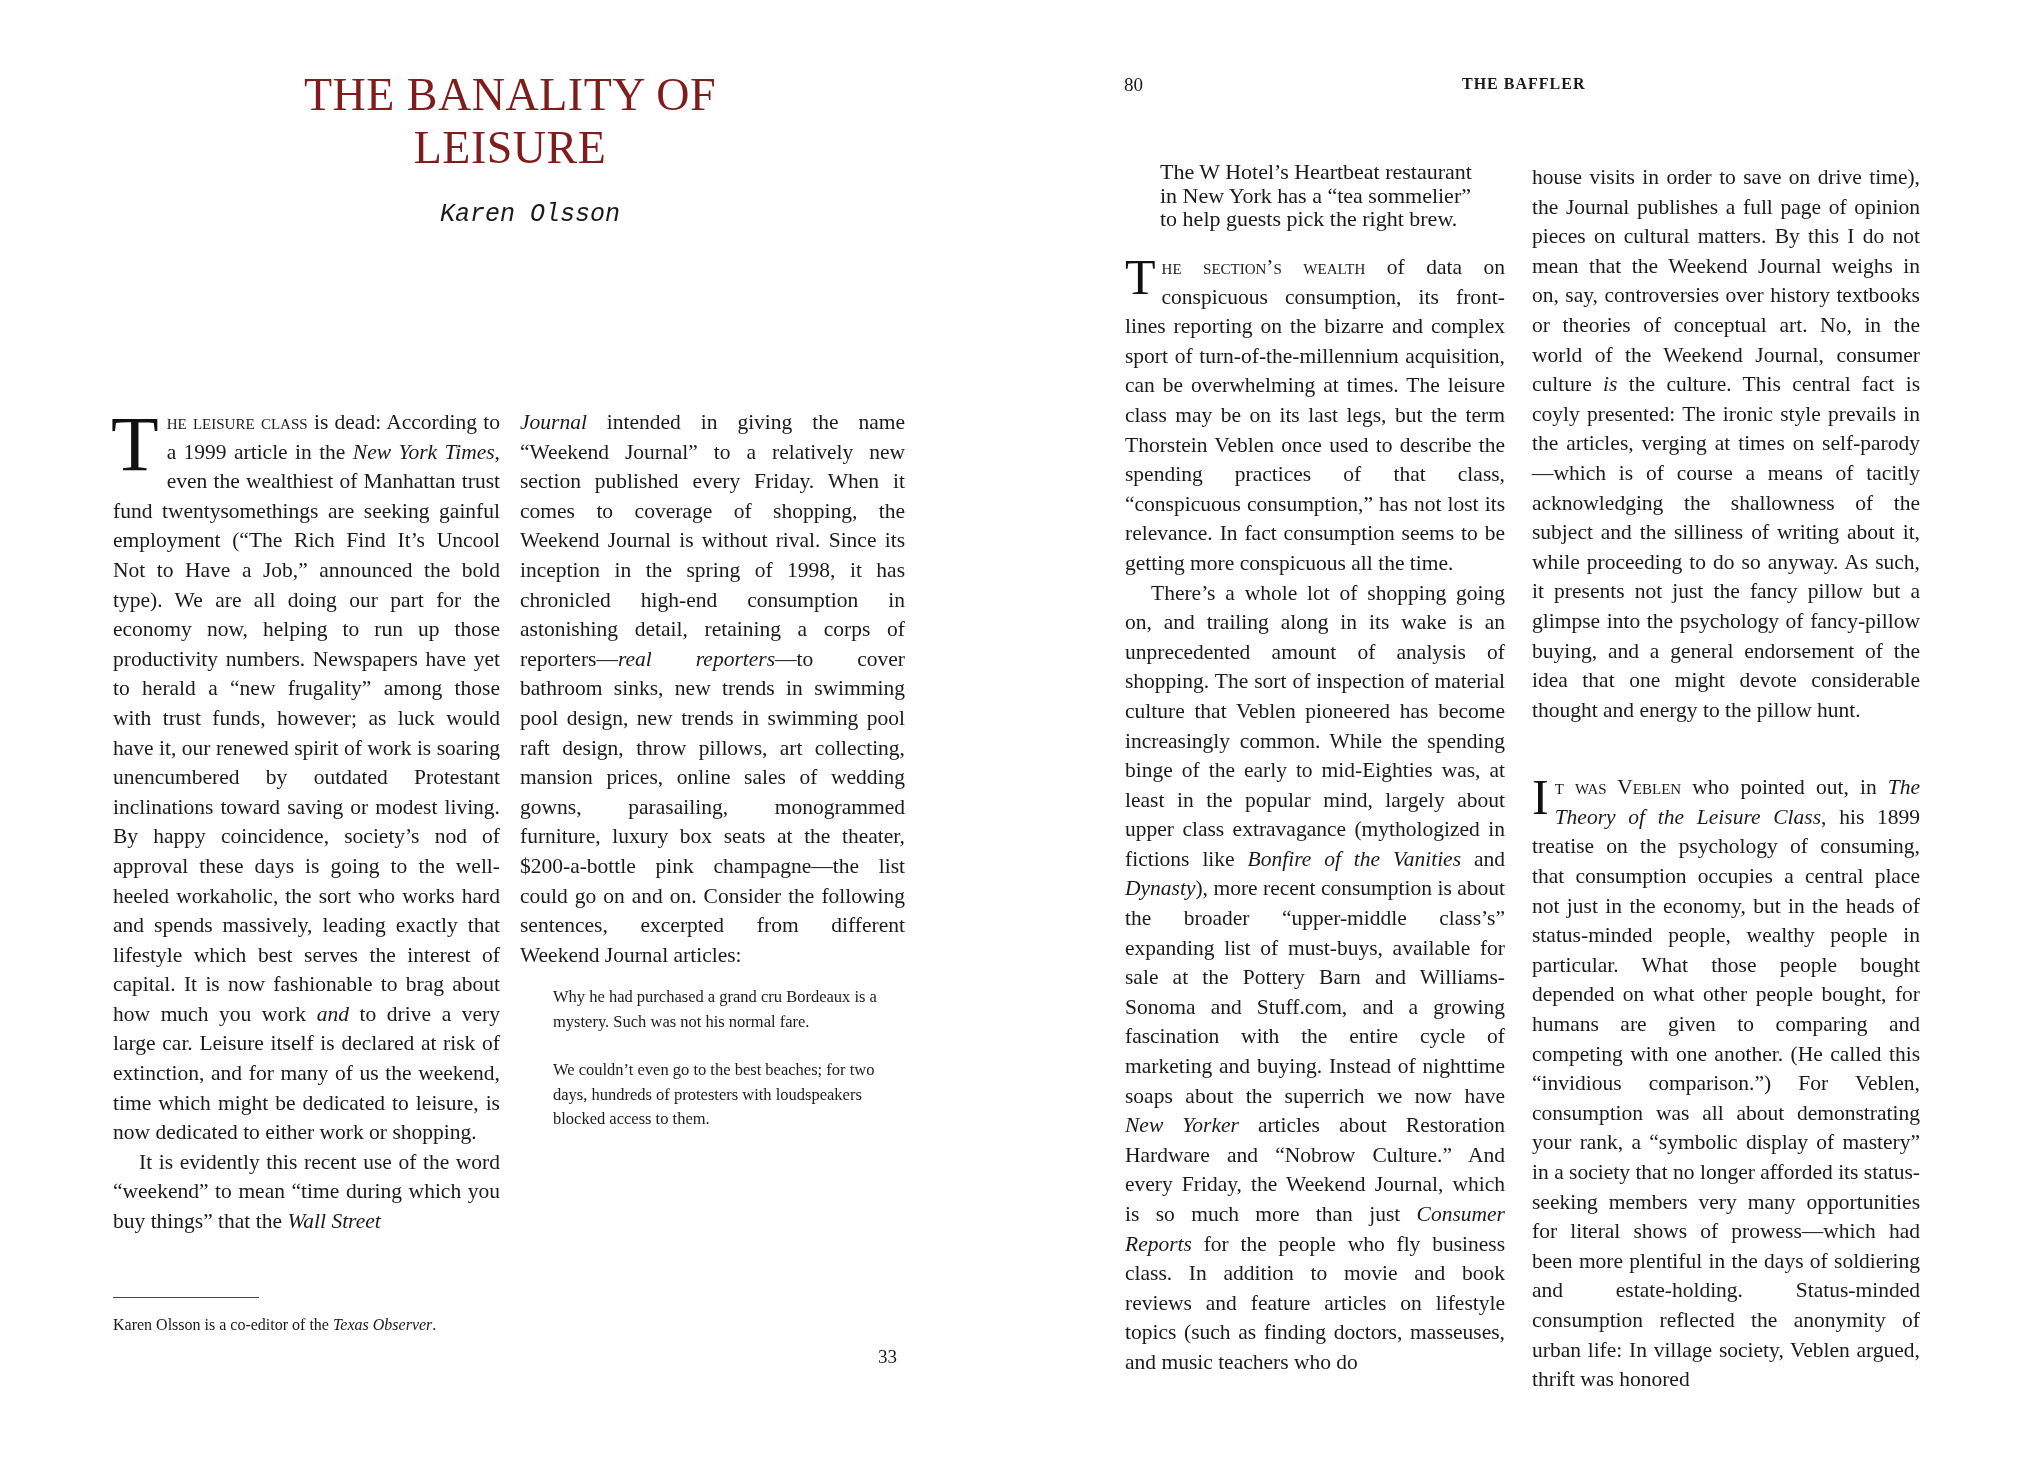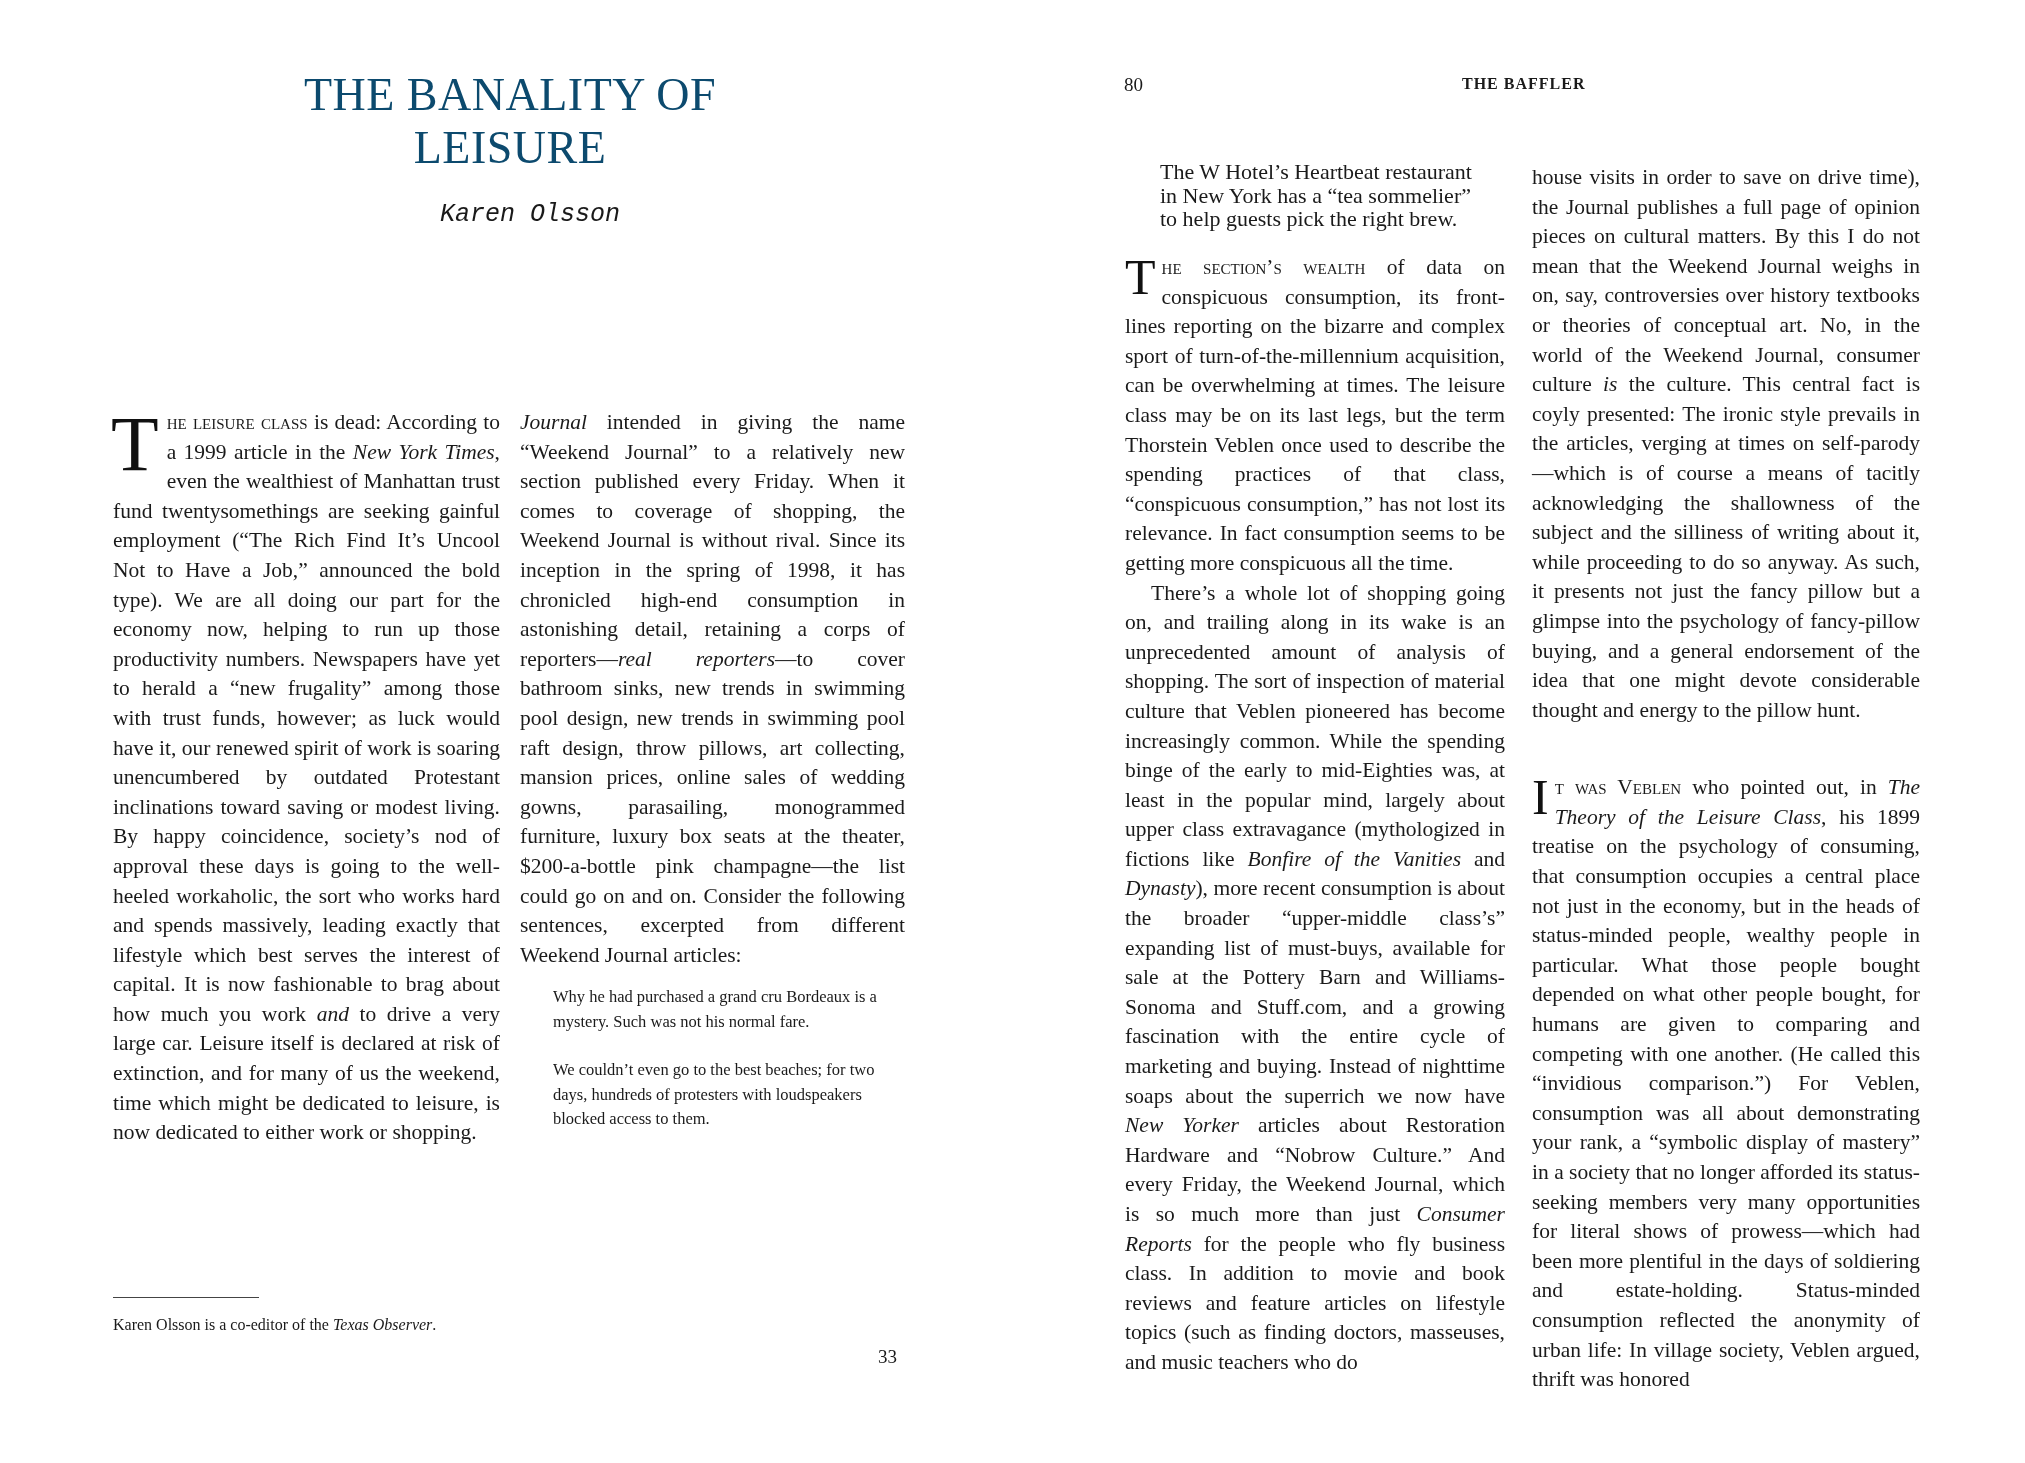--- a/index.html
+++ b/index.html
@@ -1,19 +1,19 @@
 <!DOCTYPE html>
 <html><head>
 <meta charset="utf-8">
 <style>
   html, body { margin:0; padding:0; background:#ffffff; }
   body { width:2025px; height:1463px; position:relative; overflow:hidden; color:#1a1a1a;
          font-family:"Liberation Serif", "DejaVu Serif", serif; }
   .abs { position:absolute; }
-  .title { left:240px; top:68px; width:540px; text-align:center; font-size:46px; letter-spacing:0.5px; color:#0c4a6e; }
+  .title { left:240px; top:68px; width:540px; text-align:center; font-size:46px; letter-spacing:0.5px; color:#7f1d1d; }
   .author { left:380px; top:200px; width:300px; text-align:center; font-size:25px; font-style:italic;font-family:Liberation Mono, monospace; }
   .col { position:absolute; font-size:21.5px; line-height:29.6px; text-align:justify; hyphens:manual; }
   .col p { margin:0; }
   .col p.indent { text-indent:26px; }
   .dropcap { float:left; font-size:78px; line-height:64px; margin:4px 8px 0 -2px; color:#111; }
   .dropcap.small { font-size:50px; line-height:42px; margin:3px 6px 0 0; }
   .sc { font-variant:small-caps; }
   .quotes { position:absolute; left:553px; top:985px; width:325px; font-size:16.5px; line-height:24.5px; }
   .quotes p { margin:0 0 24px 0; }
   .rule { left:113px; top:1297px; width:146px; height:0; border-top:1.5px solid #444; }
@@ -30,20 +30,21 @@
   i { }
 </style>
 </head>
 <body>
 
 <div class="abs title">THE BANALITY OF LEISURE</div>
 <div class="abs author">Karen Olsson</div>
 
 <div class="col col1">
   <p><span class="dropcap">T</span><span class="sc">he leisure class</span><span> is dead: According to a 1999 article in the </span><i>New York Times</i><span>, even the wealthiest of Manhattan trust fund twentysomethings are seeking gainful employment (“The Rich Find It’s Uncool Not to Have a Job,” announced the bold type). We are all doing our part for the economy now, helping to run up those productivity numbers. Newspapers have yet to herald a “new frugality” among those with trust funds, however; as luck would have it, our renewed spirit of work is soaring unencumbered by outdated Protestant inclinations toward saving or modest living. By happy coincidence, society’s nod of approval these days is going to the well-heeled workaholic, the sort who works hard and spends massively, leading exactly that lifestyle which best serves the interest of capital. It is now fashionable to brag about how much you work </span><i>and</i><span> to drive a very large car. Leisure itself is declared at risk of extinction, and for many of us the weekend, time which might be dedicated to leisure, is now dedicated to either work or shopping.</span></p>
+  <p class="indent"><span>It is evidently this recent use of the word “weekend” to mean “time during which you buy things” that the </span><i>Wall Street</i></p>
 </div>
 
 <div class="col col2">
   <p><i>Journal</i><span> intended in giving the name “Weekend Journal” to a relatively new section published every Friday. When it comes to coverage of shopping, the Weekend Journal is without rival. Since its inception in the spring of 1998, it has chronicled high-end consumption in astonishing detail, retaining a corps of reporters—</span><i>real reporters</i><span>—to cover bathroom sinks, new trends in swimming pool design, new trends in swimming pool raft design, throw pillows, art collecting, mansion prices, online sales of wedding gowns, parasailing, monogrammed furniture, luxury box seats at the theater, $200-a-bottle pink champagne—the list could go on and on. Consider the following sentences, excerpted from different Weekend Journal articles:</span></p>
 </div>
 
 <div class="quotes">
   <p>Why he had purchased a grand cru Bordeaux is a mystery. Such was not his normal fare.</p>
   <p>We couldn’t even go to the best beaches; for two days, hundreds of protesters with loudspeakers blocked access to them.</p>
 </div>

